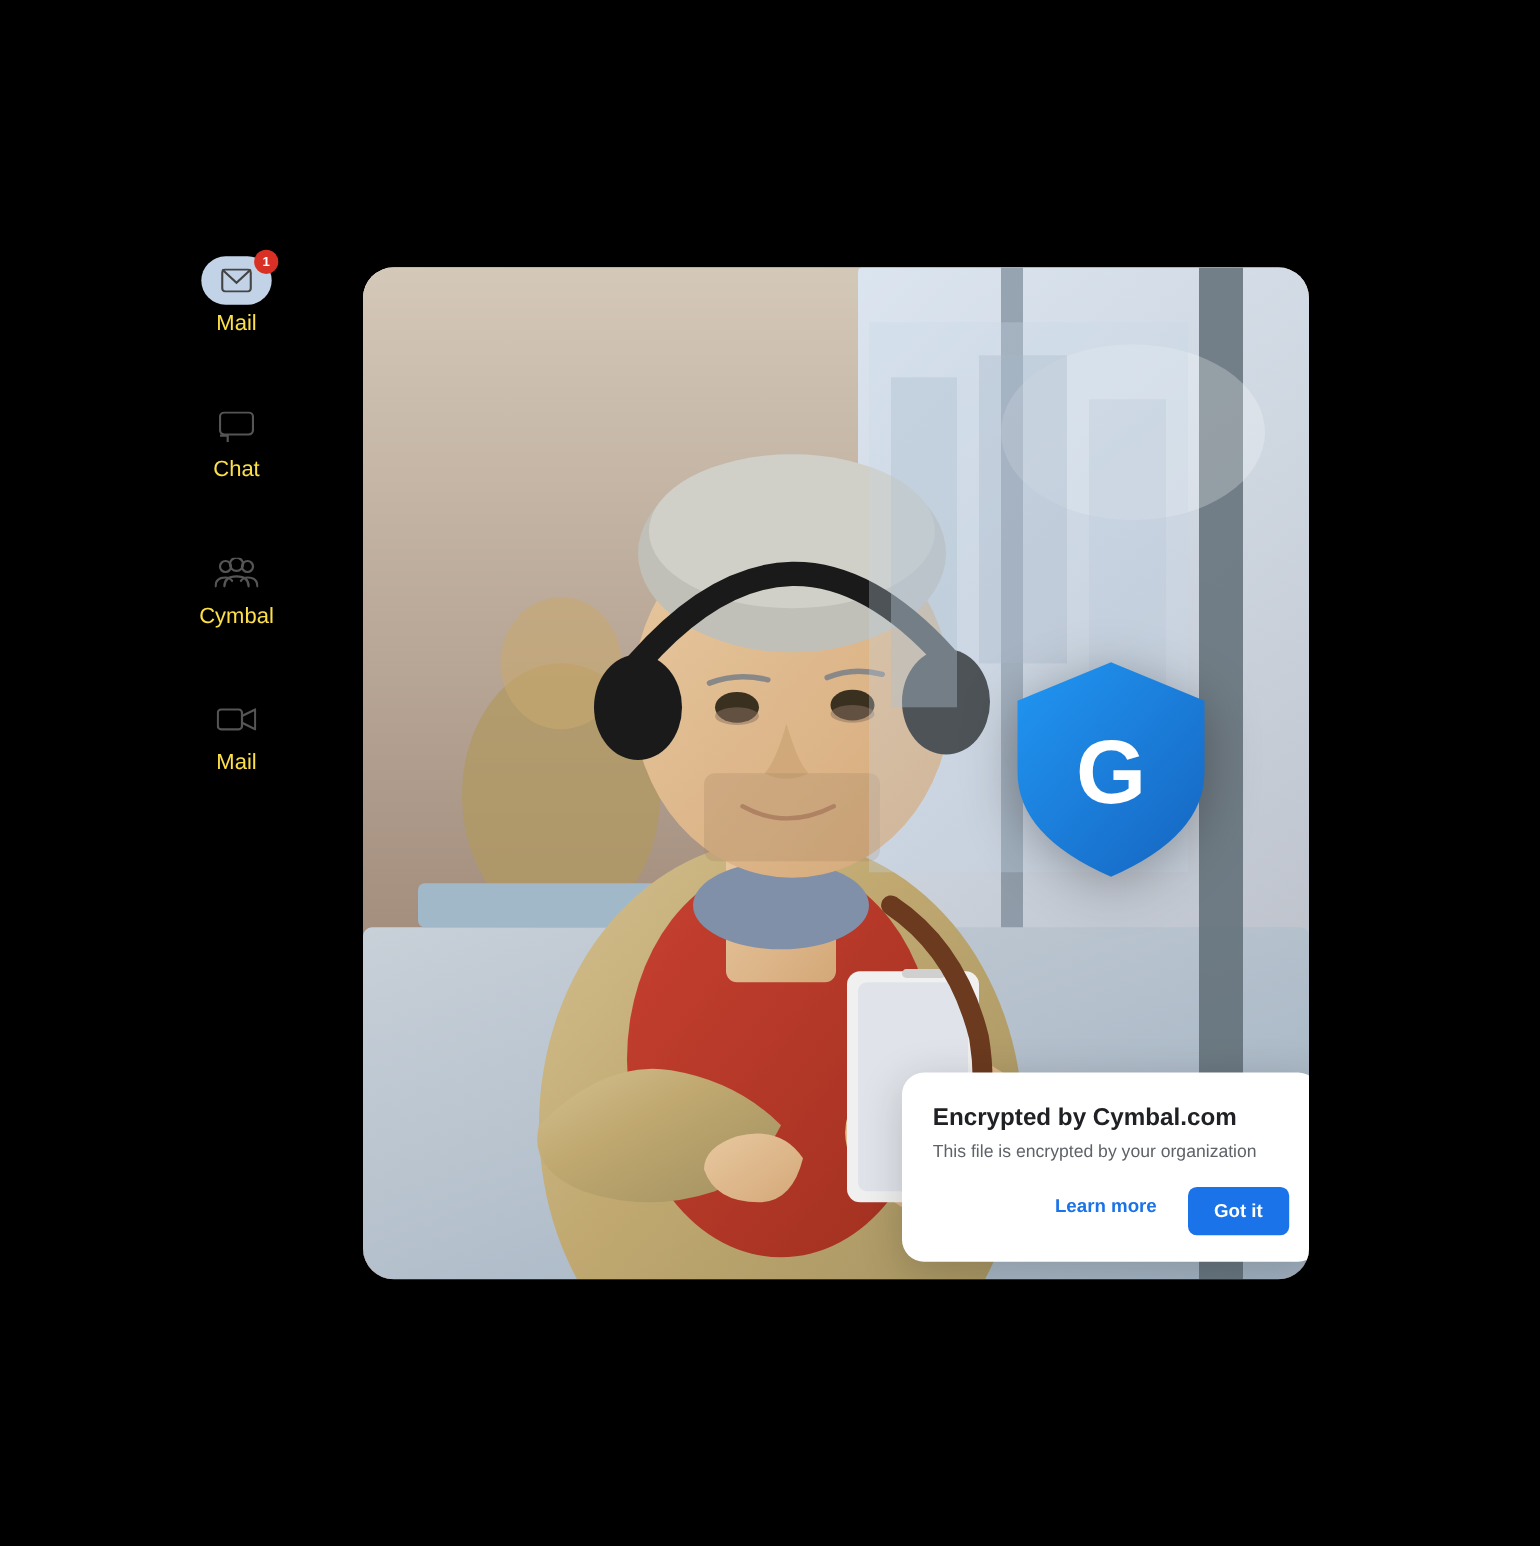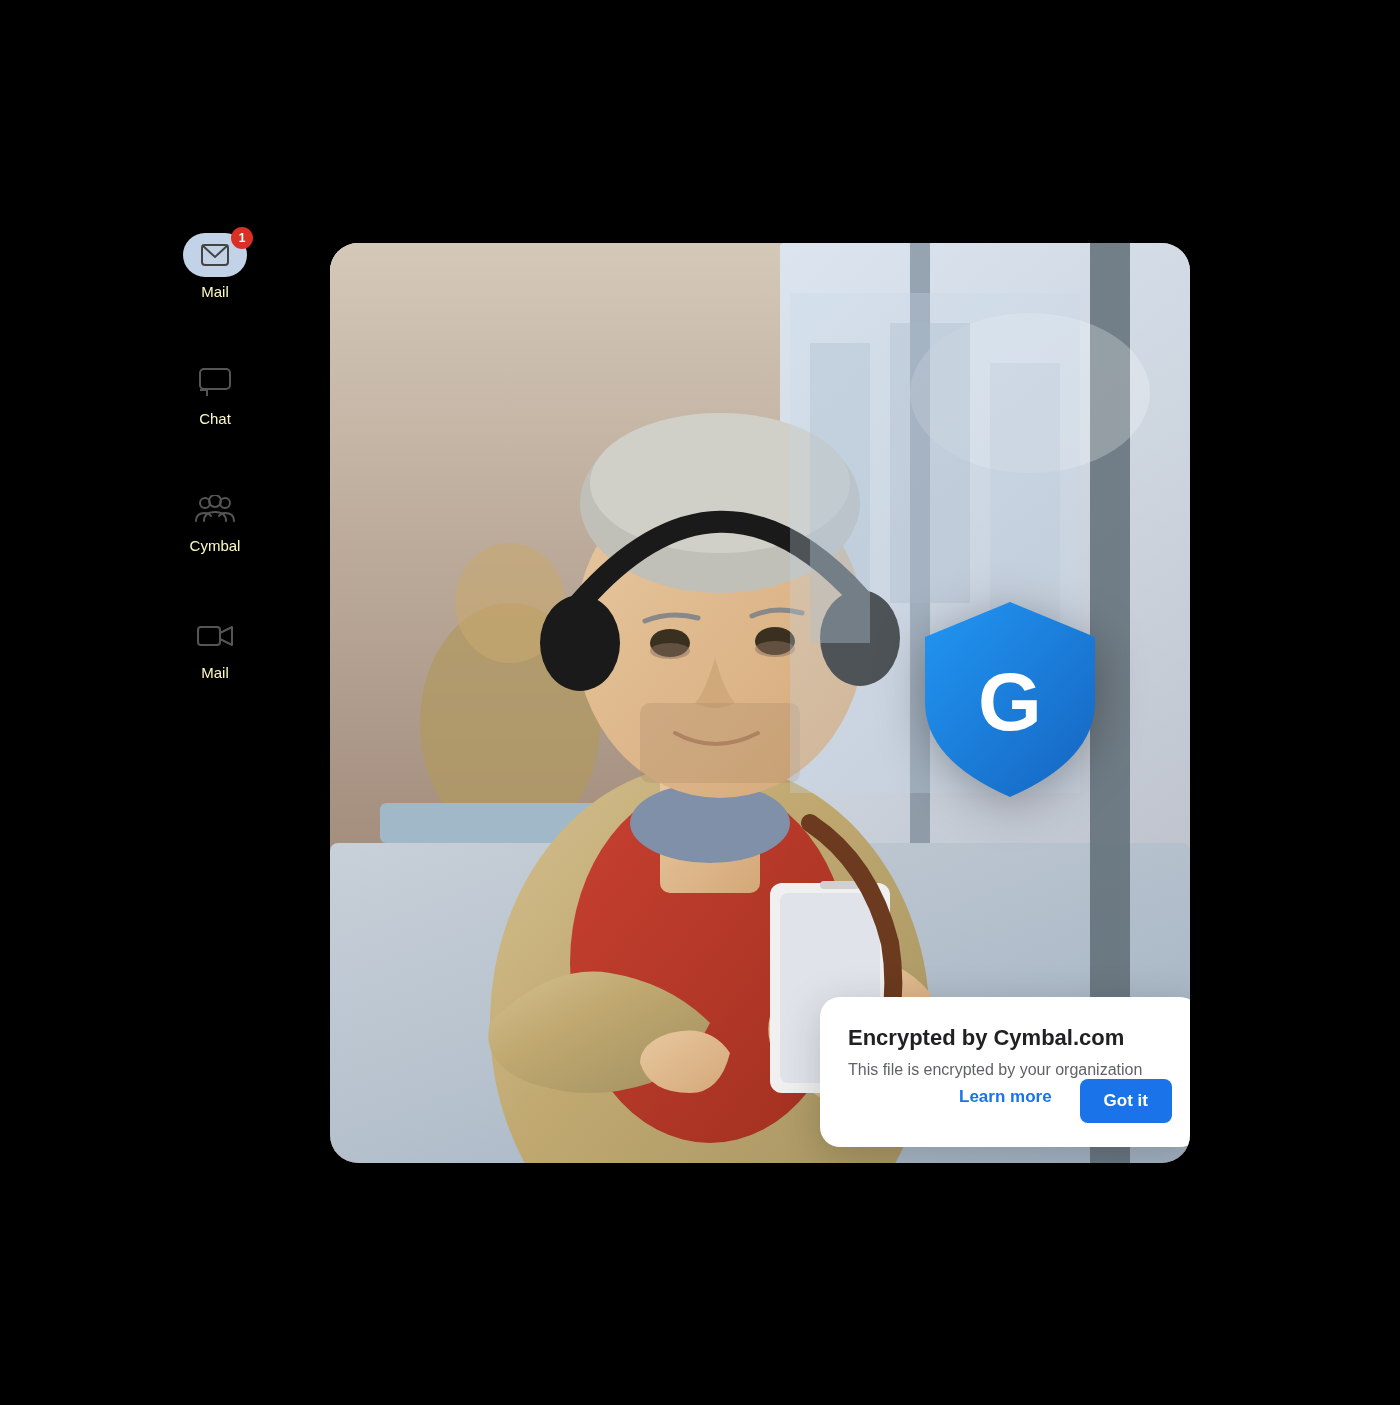--- a/index.html
+++ b/index.html
@@ -38,22 +38,22 @@
 
     .sidebar-item {
       display: flex;
       flex-direction: column;
       align-items: center;
       gap: 6px;
       cursor: pointer;
     }
 
     .sidebar-item-label {
-      font-size: 15px;
-      color: #fef9c3;
+      font-size: 20px;
+      color: #fde047;
       font-family: Arial, sans-serif;
     }
 
     .nav-icon {
       width: 44px;
       height: 44px;
       display: flex;
       align-items: center;
       justify-content: center;
       position: relative;
@@ -146,20 +146,21 @@
     .encrypt-title {
       font-size: 22px;
       font-weight: 700;
       color: #202124;
       margin-bottom: 10px;
     }
 
     .encrypt-subtitle {
       font-size: 16px;
       color: #5f6368;
+      margin-bottom: 22px;
     }
 
     .encrypt-actions {
       display: flex;
       justify-content: flex-end;
       align-items: flex-start;
       gap: 16px;
     }
 
     .learn-more-btn {

